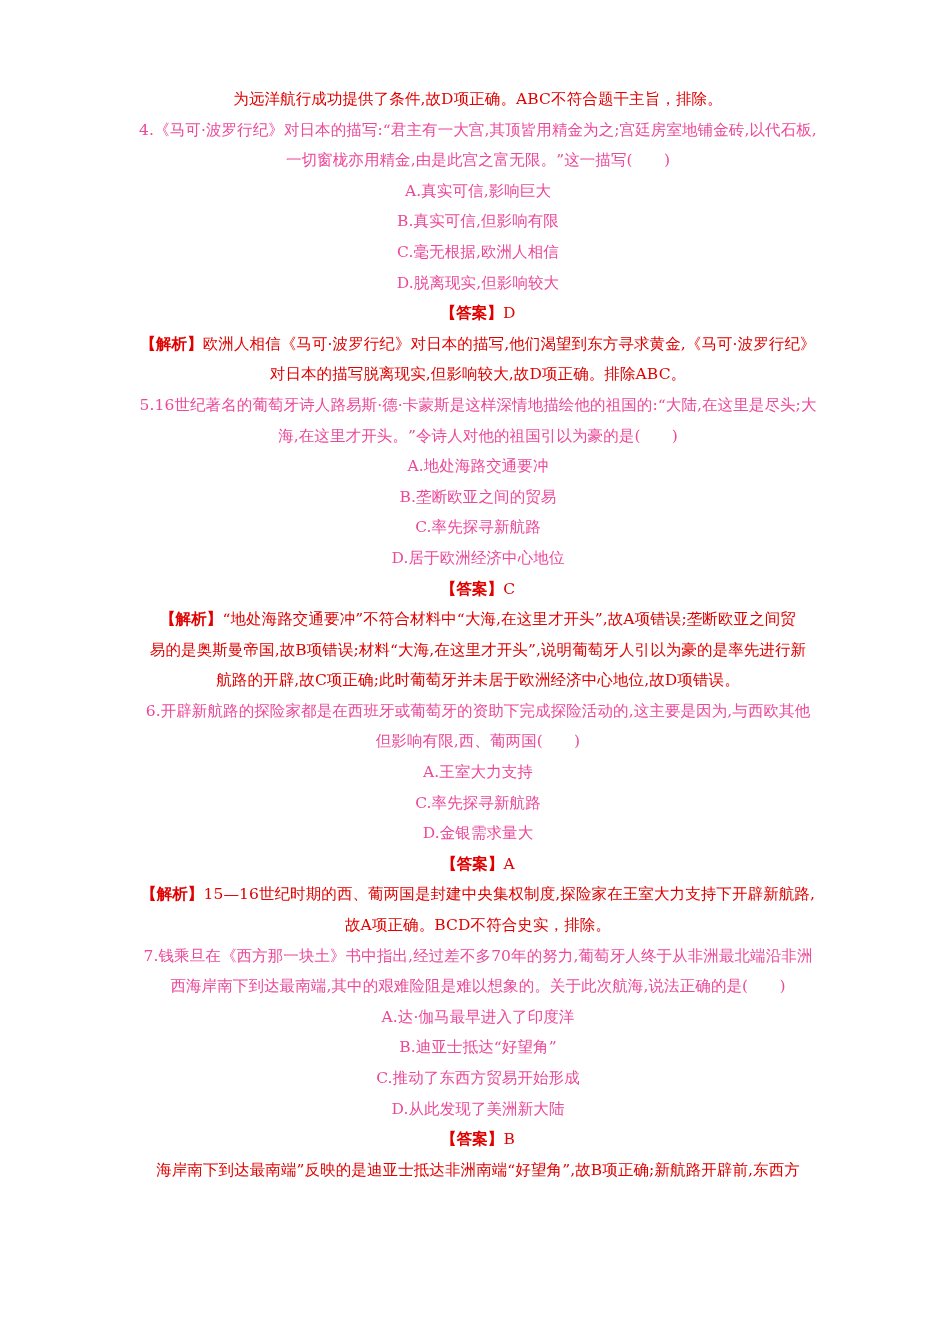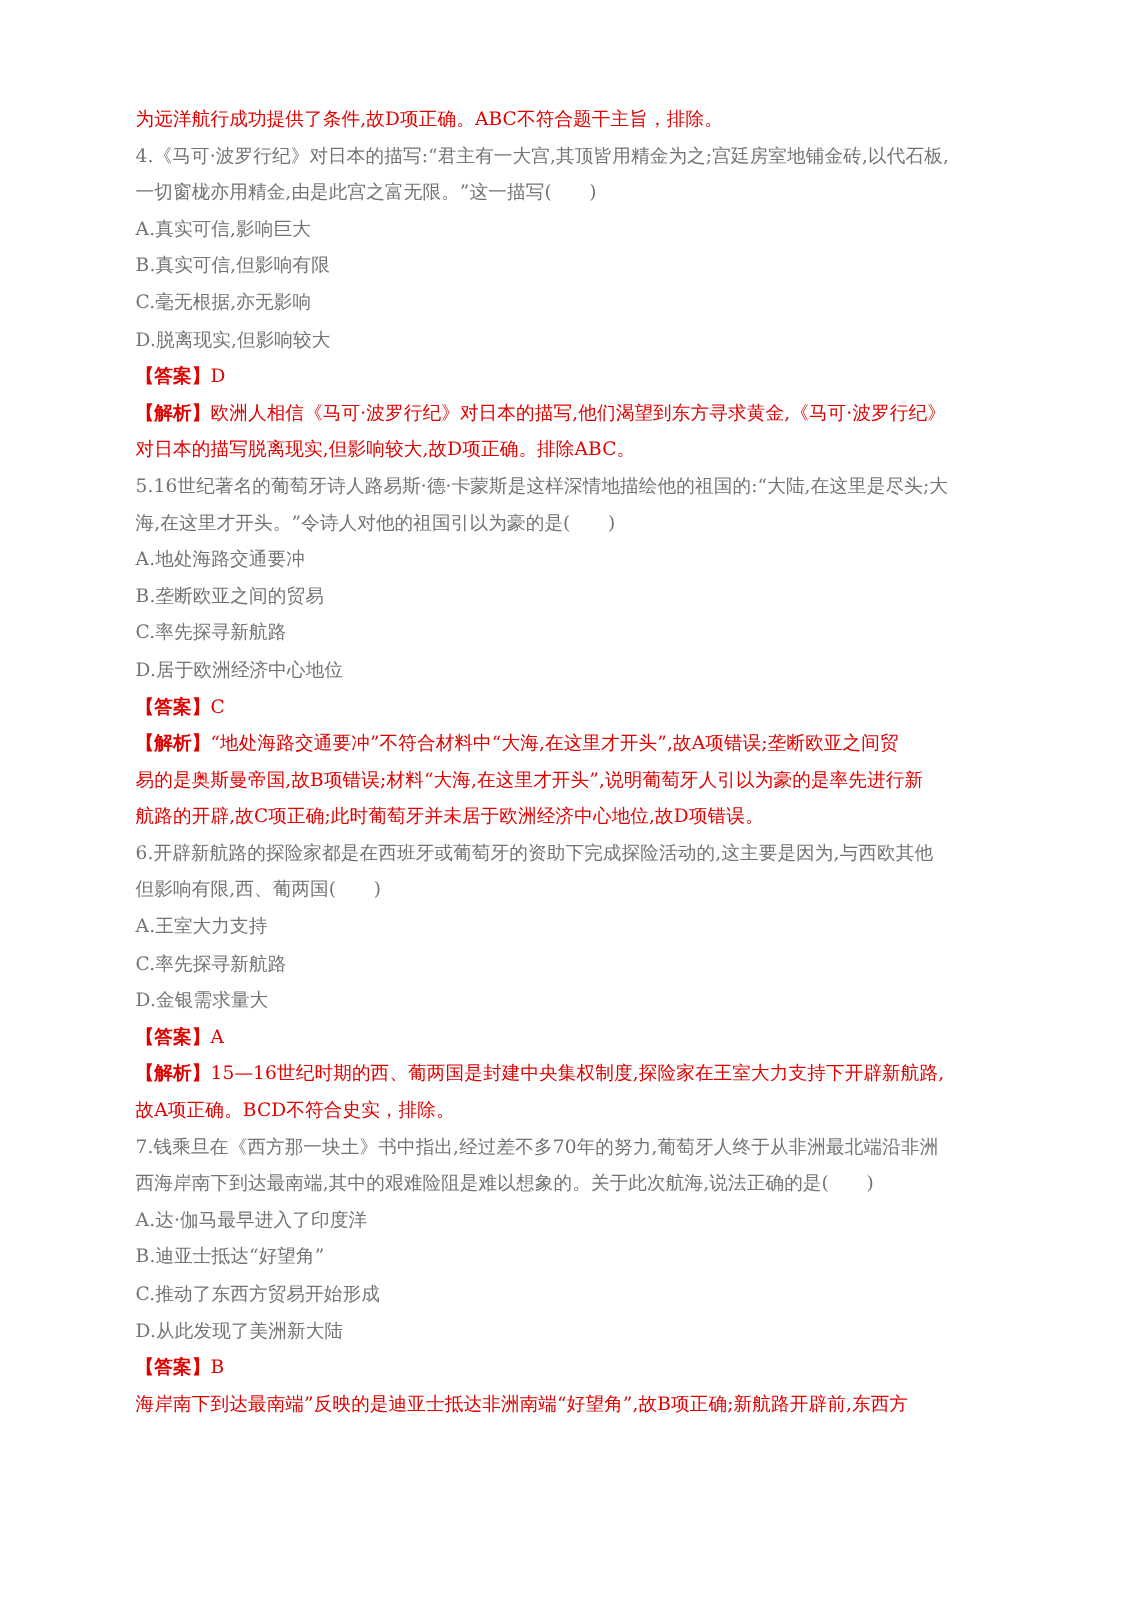--- a/index.html
+++ b/index.html
@@ -1,34 +1,34 @@
 <!DOCTYPE html>
 <html><head>
 <meta charset="utf-8">
 <style>
   html, body { margin: 0; padding: 0; background: #ffffff; }
   body { width: 950px; height: 1344px; position: relative; overflow: hidden;
          font-family: "DejaVu Serif", "Liberation Serif", serif; }
-  .page { position: absolute; left: 113px; top: 84px; width: 730px; }
-  .line { font-size: 15.5px; line-height: 30.6px; height: 30.6px; white-space: nowrap; color: #737373; letter-spacing: 0.1px; }
+  .page { position: absolute; left: 113px; top: 84px; width: 730px; text-align: center; }
+  .line { font-size: 15.5px; line-height: 30.6px; height: 30.6px; white-space: nowrap; color: #ec4899; letter-spacing: 0.1px; }
   .red { color: #e00000; }
   .tag { font-weight: bold; color: #e00000; font-family: Liberation Serif, serif; }
 </style>
 </head>
 <body>
 
 <div class="page">
   <div class="line red">为远洋航行成功提供了条件,故D项正确。ABC不符合题干主旨，排除。</div>
 
   <div>
     <div class="line">4.《马可·波罗行纪》对日本的描写:“君主有一大宫,其顶皆用精金为之;宫廷房室地铺金砖,以代石板,</div>
     <div class="line">一切窗栊亦用精金,由是此宫之富无限。”这一描写(　　)</div>
     <div class="line">A.真实可信,影响巨大</div>
     <div class="line">B.真实可信,但影响有限</div>
-    <div class="line">C.毫无根据,亦无影响</div>
+    <div class="line">C.毫无根据,欧洲人相信</div>
     <div class="line">D.脱离现实,但影响较大</div>
     <div class="line red"><span class="tag">【答案】</span><span>D</span></div>
     <div class="line red"><span class="tag">【解析】</span><span>欧洲人相信《马可·波罗行纪》对日本的描写,他们渴望到东方寻求黄金,《马可·波罗行纪》</span></div>
     <div class="line red">对日本的描写脱离现实,但影响较大,故D项正确。排除ABC。</div>
   </div>
 
   <div>
     <div class="line">5.16世纪著名的葡萄牙诗人路易斯·德·卡蒙斯是这样深情地描绘他的祖国的:“大陆,在这里是尽头;大</div>
     <div class="line">海,在这里才开头。”令诗人对他的祖国引以为豪的是(　　)</div>
     <div class="line">A.地处海路交通要冲</div>

